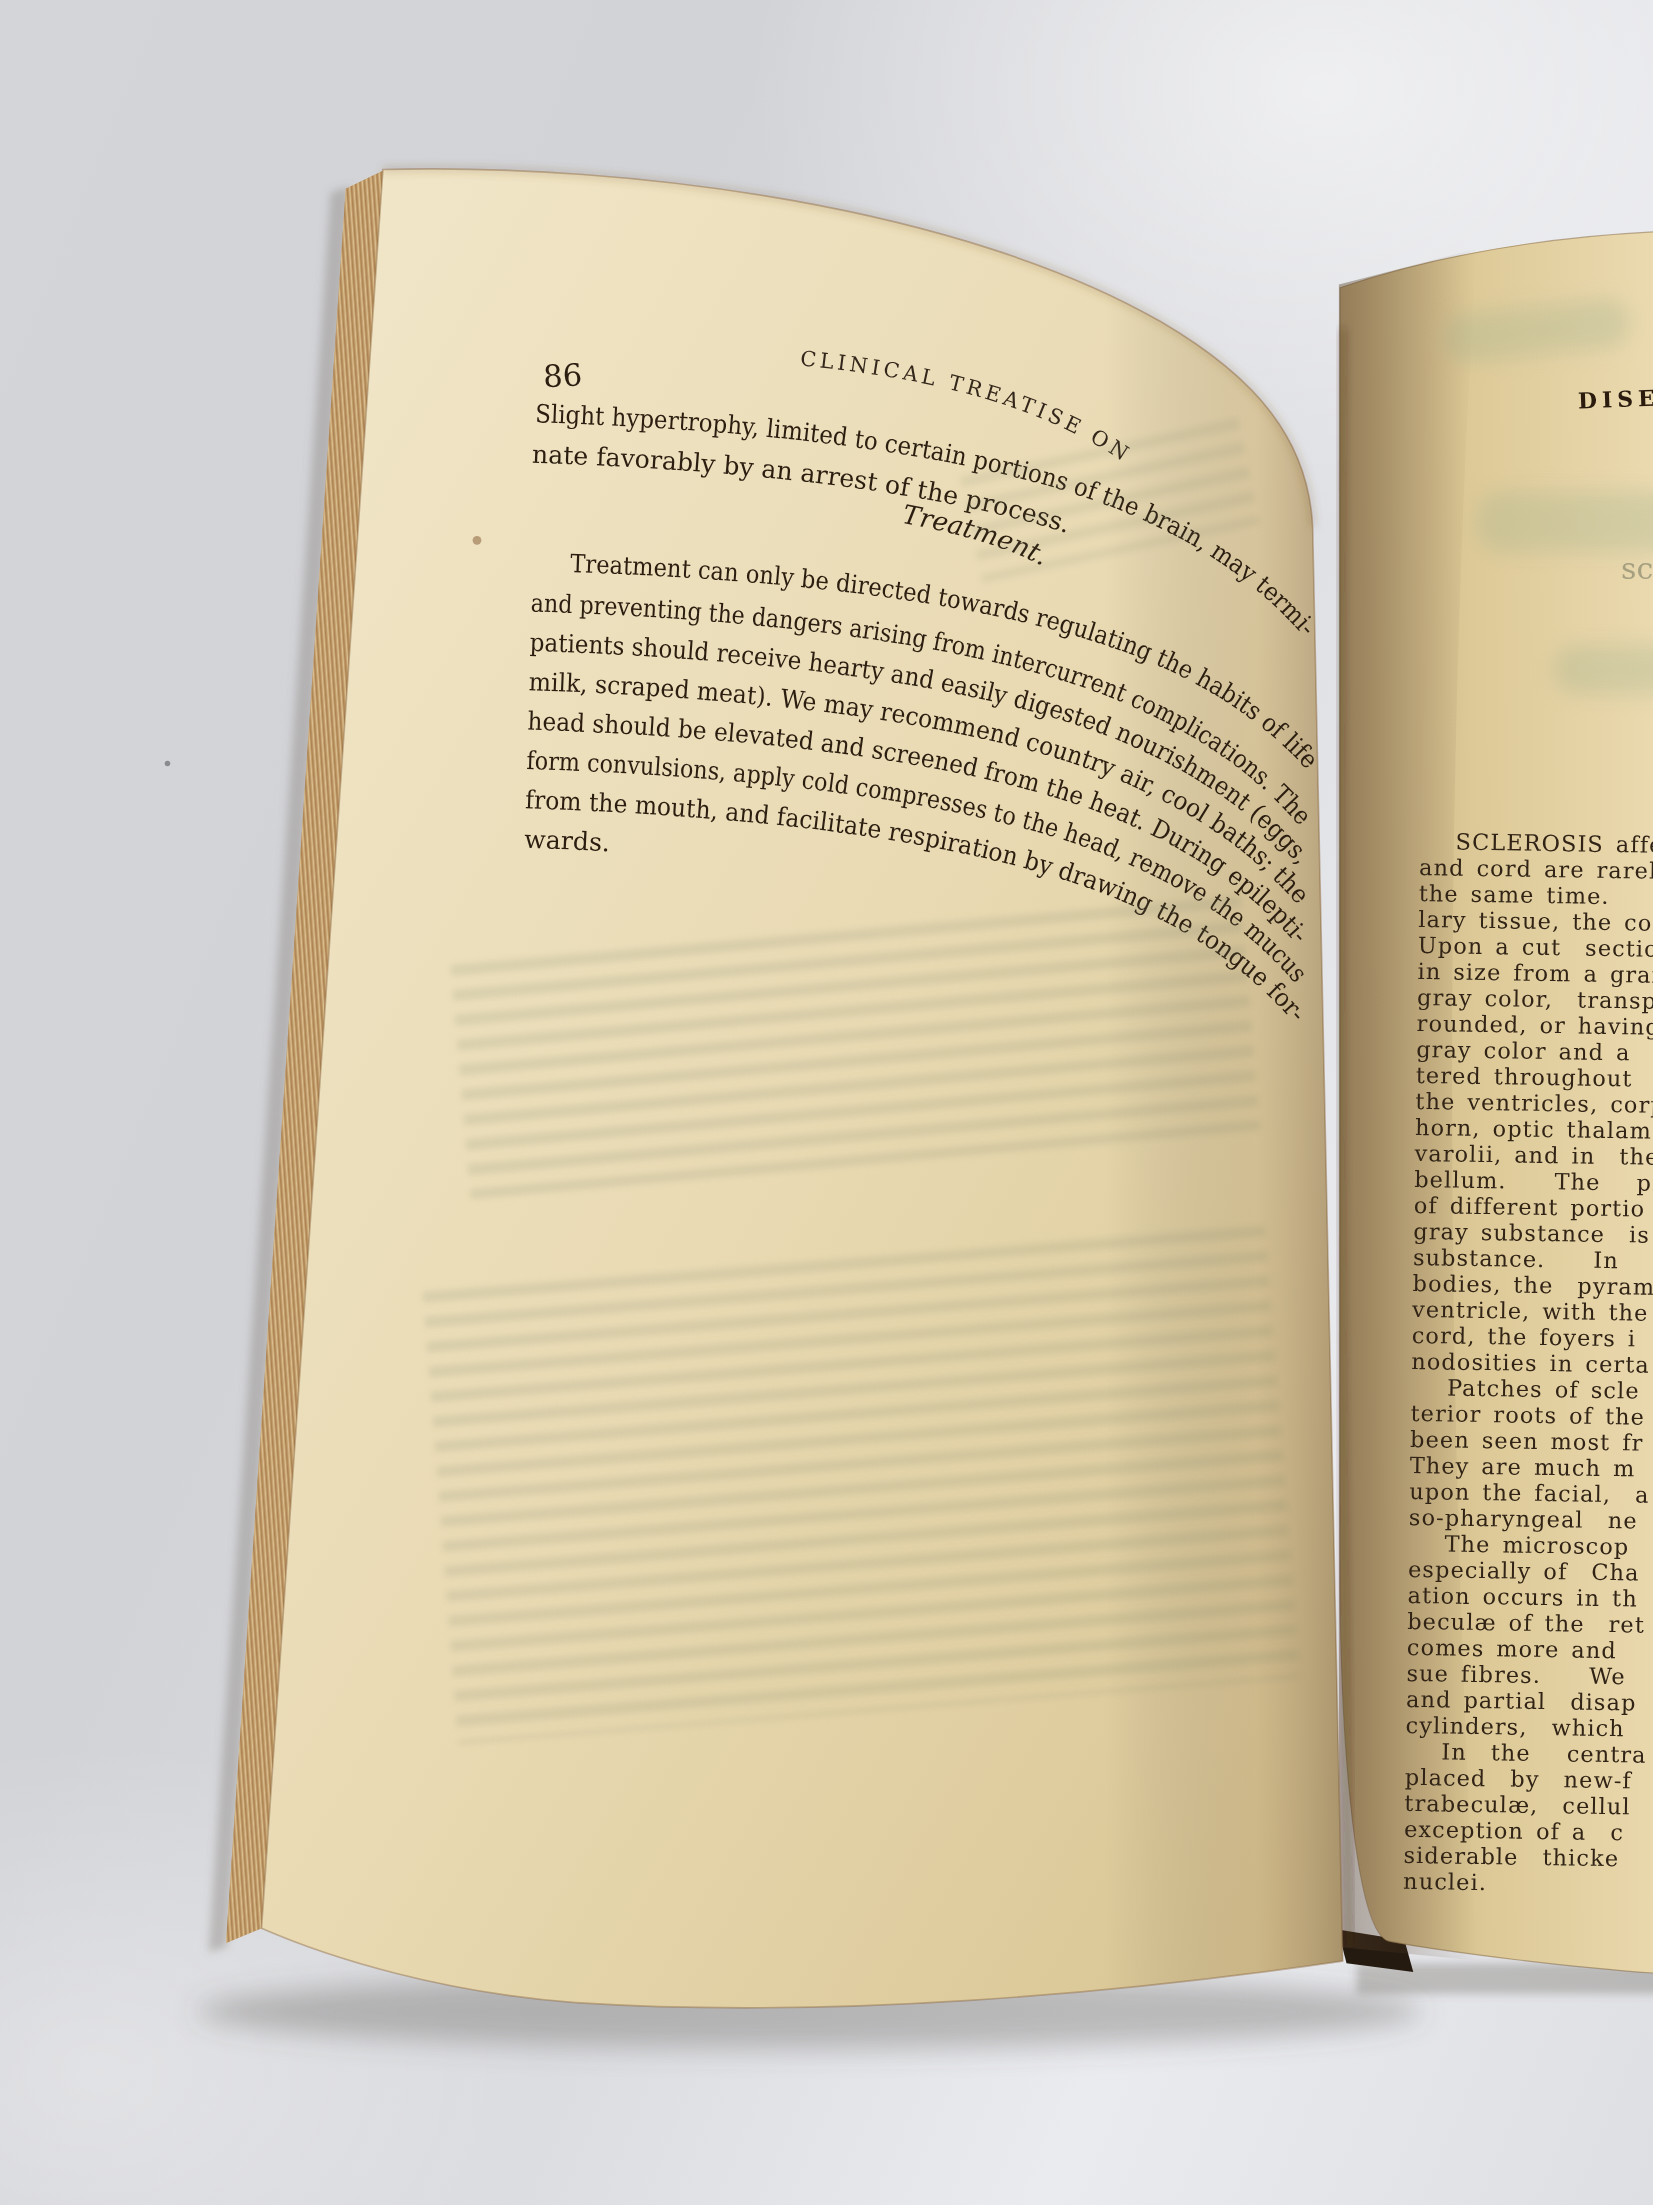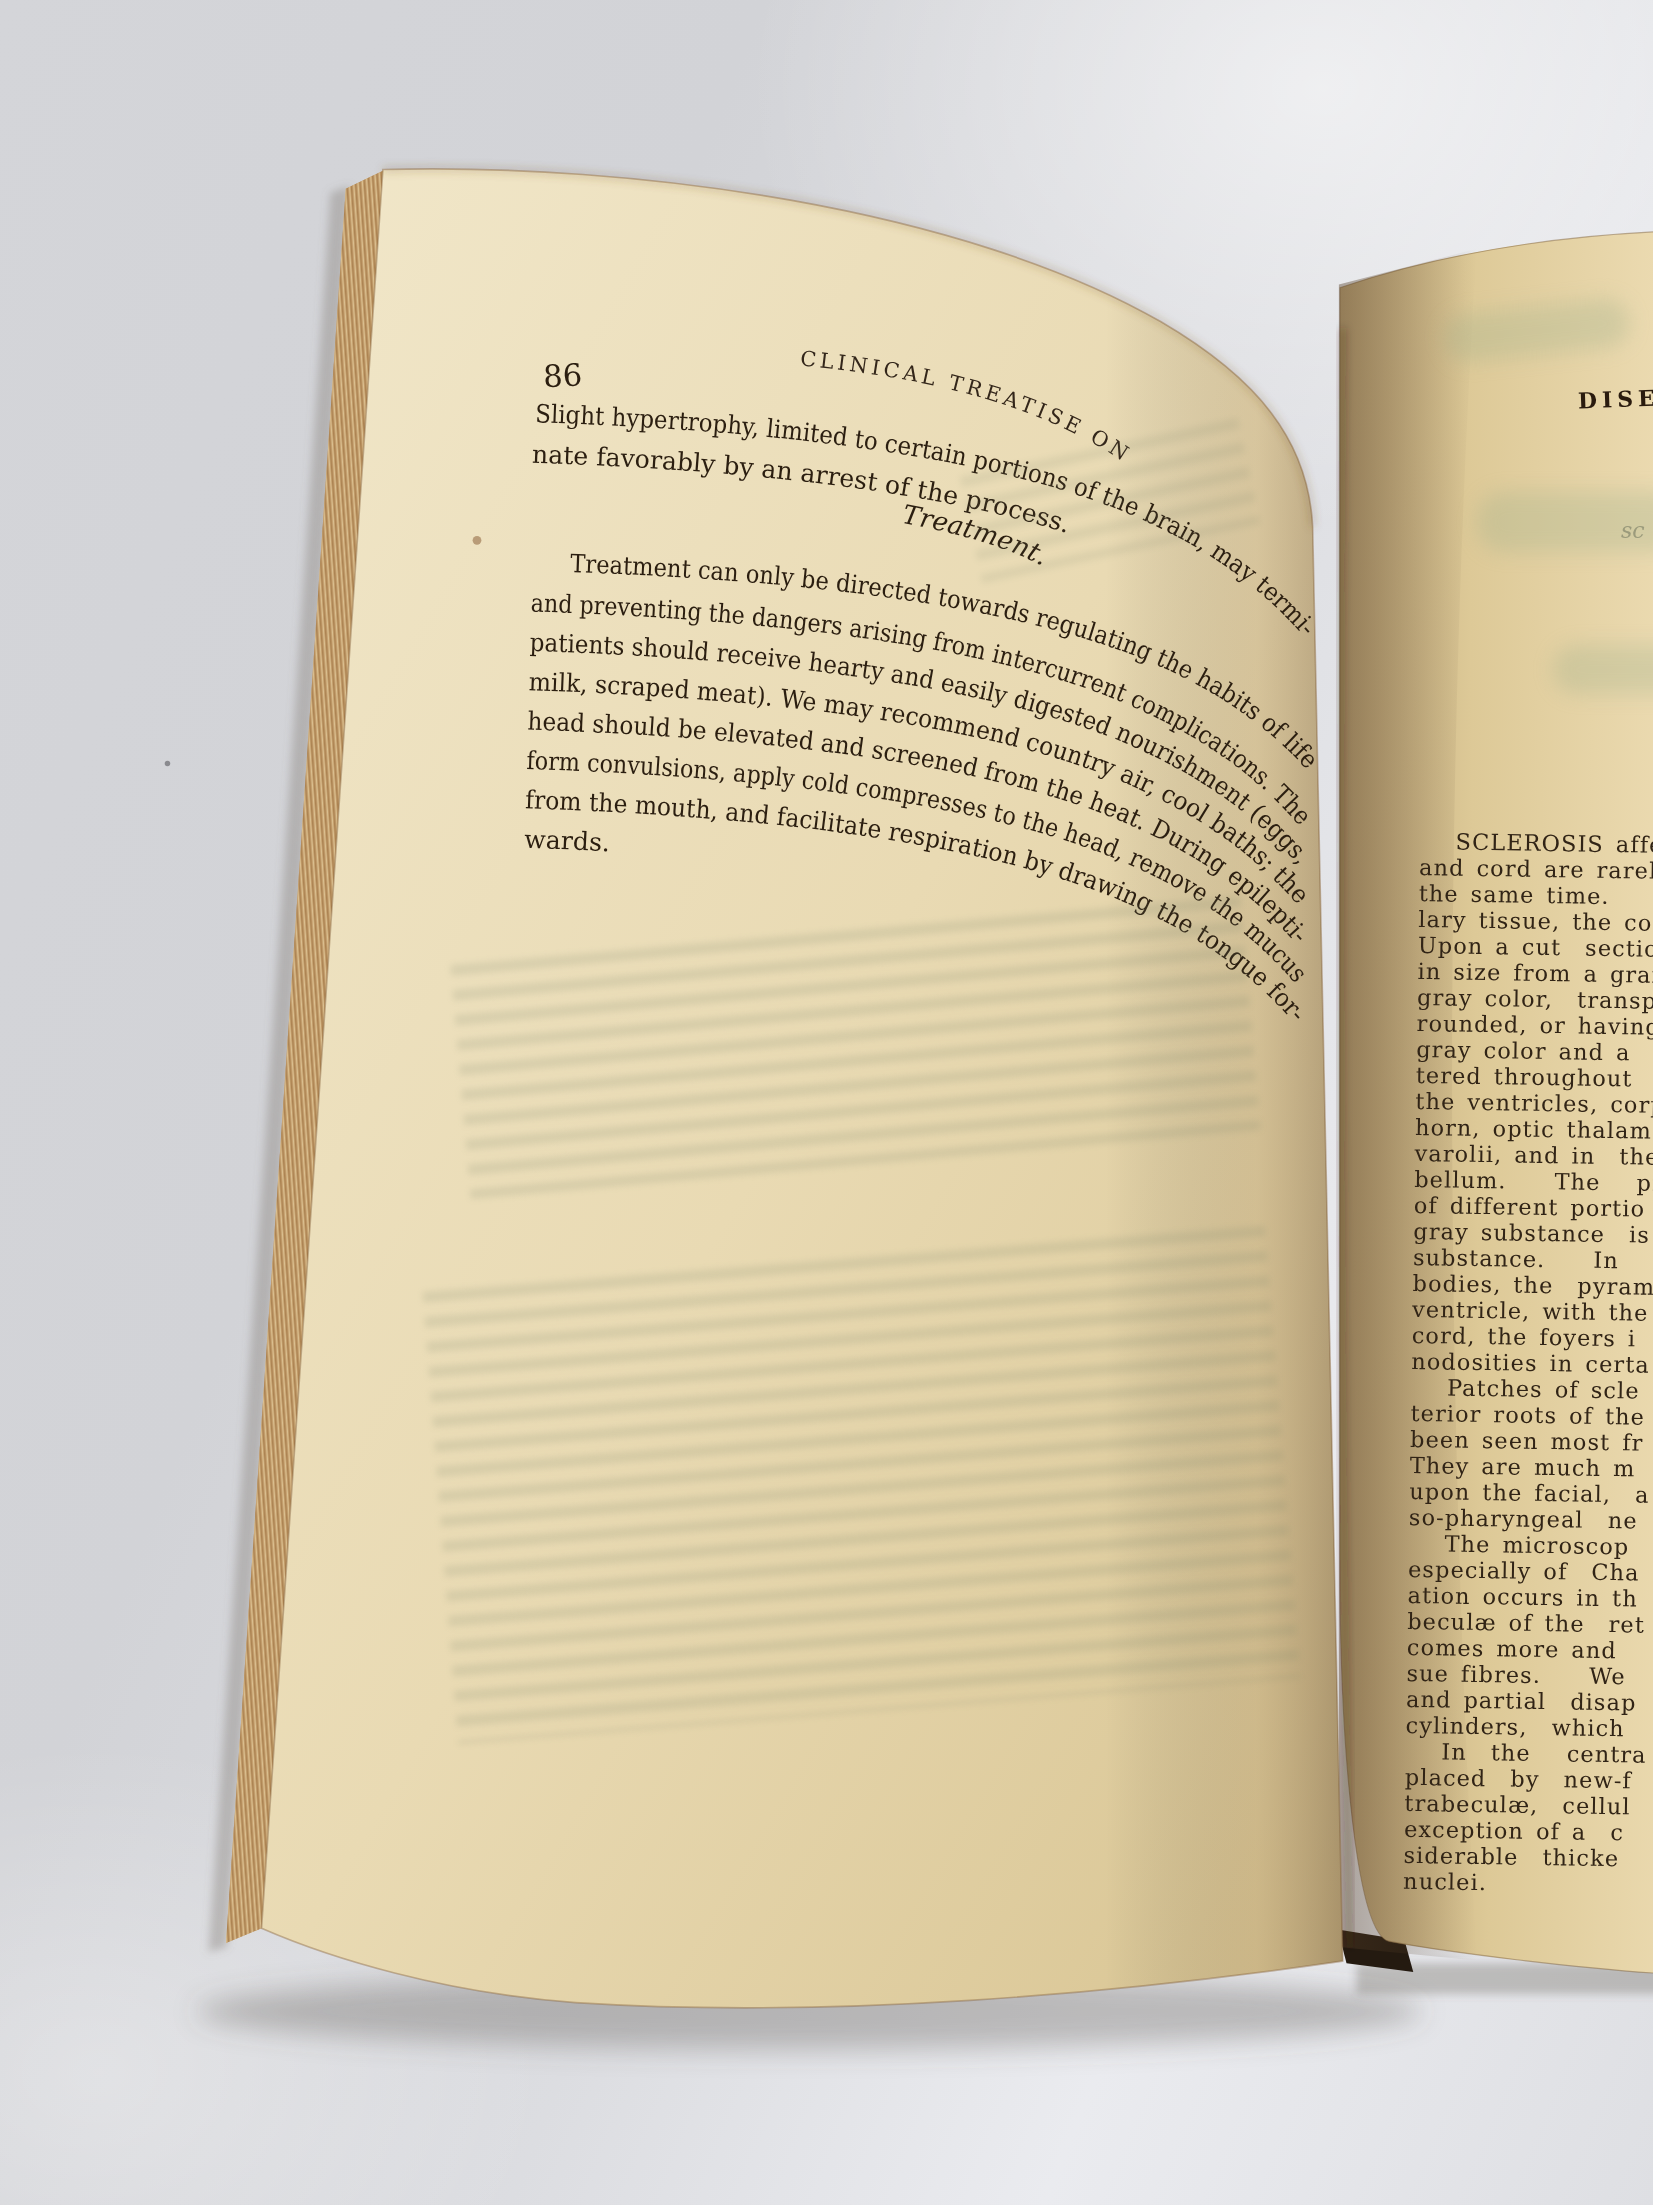--- a/index.html
+++ b/index.html
@@ -13,21 +13,21 @@
   .lp-line{font-size:46px;fill:#2b1e10;}
   .lp-header{font-size:38px;letter-spacing:7px;fill:#33261a;}
   .lp-pagenum{font-size:56px;fill:#2b1e10;}
   .lp-heading{font-size:48px;font-style:italic;fill:#2b1e10;}
   .rp-text{position:absolute;left:1421px;top:750px;width:350px;
     transform:rotate(0.9deg);transform-origin:0 0;
     font-size:22.4px;line-height:26px;color:#312416;letter-spacing:1.1px;word-spacing:3.8px;white-space:pre;}
   .rp-line{height:26px;}
   .rp-header{position:absolute;left:1578px;top:386px;font-weight:bold;font-size:22px;
     letter-spacing:4.9px;color:#2a1b0e;transform:rotate(-2deg);}
-  .rp-heading-frag{position:absolute;left:1621px;top:518px;font-style:italic;font-size:22px;
+  .rp-heading-frag{position:absolute;left:1621px;top:551px;font-size:30px;
     color:rgba(100,105,85,.5);}
   .ghost{position:absolute;filter:blur(3.3px);opacity:.55;pointer-events:none;
     background:repeating-linear-gradient(to bottom,rgba(125,135,108,.30) 0 11px,rgba(0,0,0,0) 11px 25px);}
   .ghost-a{left:459px;top:930px;width:793px;height:235px;transform:rotate(-5deg);}
   .ghost-b{left:439px;top:1258px;width:845px;height:454px;transform:rotate(-4.5deg);}
   .ghost-c{left:968px;top:446px;width:284px;height:109px;transform:rotate(-12deg);opacity:.42;}
   .rp-ghost{position:absolute;filter:blur(9.8px);background:rgba(160,175,140,.30);border-radius:27px;}
   .rpg1{left:1444px;top:306px;width:186px;height:49px;transform:rotate(-6deg);}
   .rpg2{left:1477px;top:492px;width:208px;height:60px;}
   .rpg3{left:1553px;top:645px;width:180px;height:49px;}

